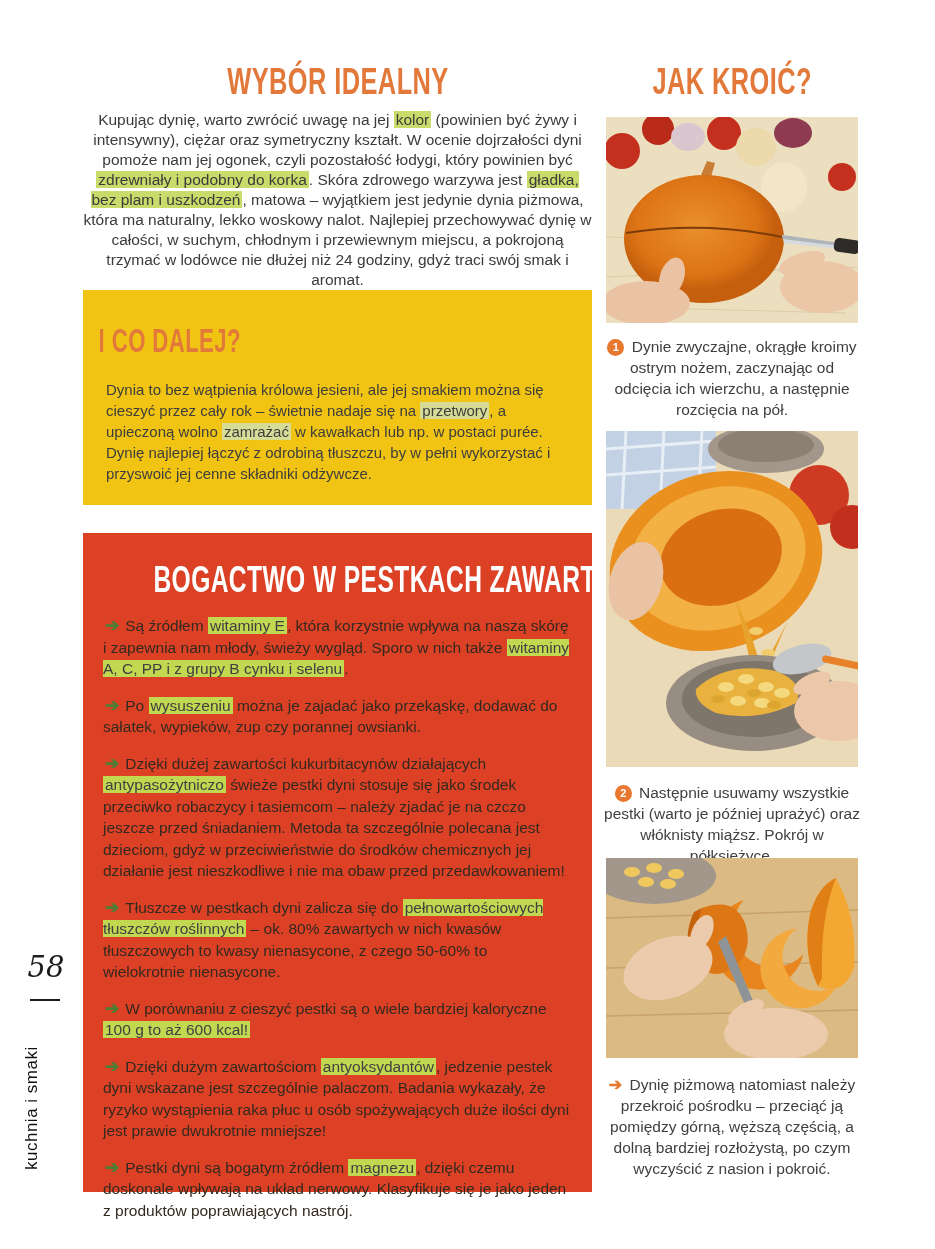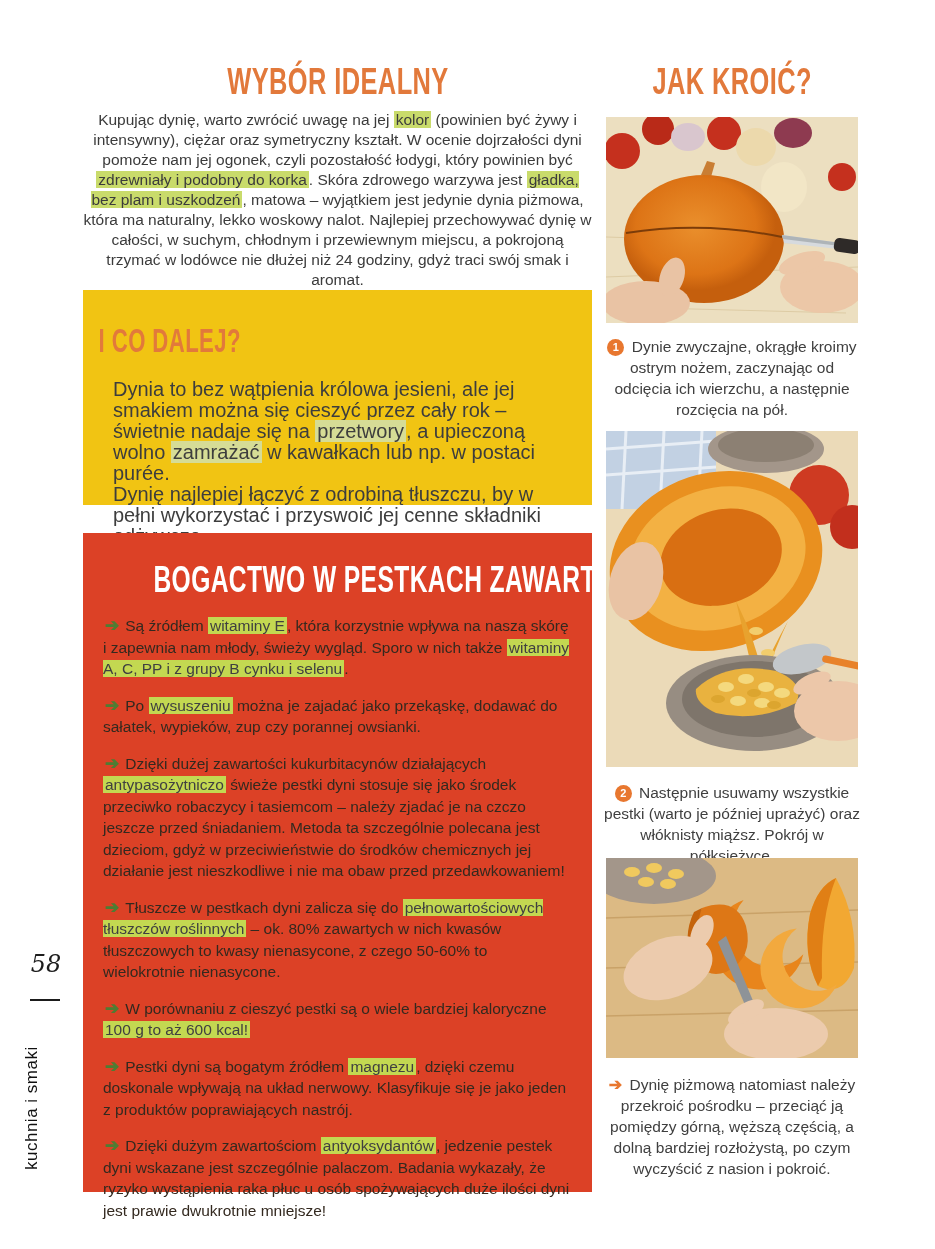--- a/index.html
+++ b/index.html
@@ -30,22 +30,22 @@
   }
   .intro mark { background:#c9db6b; color:#3b3b3b; padding:0 2px; }
 
   
   .yellow-box {
     position:absolute; left:83px; top:290px; width:509px; height:215px;
     background:#f1c413; text-align:left; padding-top:36px;
   }
   .yellow-box .script-head { font-size:27px; }
   .yellow-box .yb-text {
-    margin-top:22px; padding:0 30px;
-    font-size:20px; line-height:21px; color:#3d3d3d;
+    margin-top:22px; padding:0 23px;
+    font-size:15px; line-height:21px; color:#3d3d3d;
   }
   .yellow-box mark { background:#d6dc96; color:#3d3d3d; padding:0 2px; }
 
   
   .red-box {
     position:absolute; left:83px; top:533px; width:509px; height:659px;
     background:#dc4126; padding:30px 20px 0 20px;
   }
   .red-box .rb-head-wrap { text-align:center; }
   .red-box .script-head { color:#ffffff; font-size:30px; }
@@ -80,21 +80,21 @@
     display:inline-block; width:17px; height:17px; border-radius:50%;
     background:#e8772f; color:#fff; font-size:11px; font-weight:700;
     line-height:17px; text-align:center; vertical-align:1px; margin-right:3px;
   }
   .step-arrow { color:#e8772f; font-weight:700; font-size:16px; margin-right:3px; }
 
   
   .page-num {
     position:absolute; left:24px; top:950px; width:44px; text-align:center;
     font-family:"DejaVu Serif", serif; font-style:italic;
-    font-size:24px; color:#1d1d1d;
+    font-size:29px; color:#1d1d1d;
   }
   .folio-rule {
     position:absolute; left:30px; top:999px; width:30px; height:2px;
     background:#1b1b1b;
   }
   .section-label {
     position:absolute; left:22px; top:1010px; height:160px;
     writing-mode:vertical-rl; transform:rotate(180deg);
     font-size:17px; letter-spacing:0.5px; color:#111;
     white-space:nowrap;
@@ -124,22 +124,22 @@
   <section class="red-box">
     <div class="rb-head-wrap">
       <span class="script-head">BOGACTWO W PESTKACH ZAWARTE</span>
     </div>
     <ul>
       <li><span class="arrow">➔</span><span><span>Są źródłem </span><mark>witaminy E</mark><span>, która korzystnie wpływa na naszą skórę i zapewnia nam młody, świeży wygląd. Sporo w nich także </span><mark>witaminy A, C, PP i z grupy B cynku i selenu</mark><span>.</span></span></li>
       <li><span class="arrow">➔</span><span><span>Po </span><mark>wysuszeniu</mark><span> można je zajadać jako przekąskę, dodawać do sałatek, wypieków, zup czy porannej owsianki.</span></span></li>
       <li><span class="arrow">➔</span><span><span>Dzięki dużej zawartości kukurbitacynów działających </span><mark>antypasożytniczo</mark><span> świeże pestki dyni stosuje się jako środek przeciwko robaczycy i tasiemcom – należy zjadać je na czczo jeszcze przed śniadaniem. Metoda ta szczególnie polecana jest dzieciom, gdyż w przeciwieństwie do środków chemicznych jej działanie jest nieszkodliwe i nie ma obaw przed przedawkowaniem!</span></span></li>
       <li><span class="arrow">➔</span><span><span>Tłuszcze w pestkach dyni zalicza się do </span><mark>pełnowartościowych tłuszczów roślinnych</mark><span> – ok. 80% zawartych w nich kwasów tłuszczowych to kwasy nienasycone, z czego 50-60% to wielokrotnie nienasycone.</span></span></li>
       <li><span class="arrow">➔</span><span><span>W porównaniu z cieszyć pestki są o wiele bardziej kaloryczne </span><mark>100 g to aż 600 kcal!</mark></span></li>
+      <li><span class="arrow">➔</span><span><span>Dzięki dużym zawartościom </span><mark>antyoksydantów</mark><span>, jedzenie pestek dyni wskazane jest szczególnie palaczom. Badania wykazały, że ryzyko wystąpienia raka płuc u osób spożywających duże ilości dyni jest prawie dwukrotnie mniejsze!</span></span></li>
       <li><span class="arrow">➔</span><span><span>Pestki dyni są bogatym źródłem </span><mark>magnezu</mark><span>, dzięki czemu doskonale wpływają na układ nerwowy. Klasyfikuje się je jako jeden z produktów poprawiających nastrój.</span></span></li>
-      <li><span class="arrow">➔</span><span><span>Dzięki dużym zawartościom </span><mark>antyoksydantów</mark><span>, jedzenie pestek dyni wskazane jest szczególnie palaczom. Badania wykazały, że ryzyko wystąpienia raka płuc u osób spożywających duże ilości dyni jest prawie dwukrotnie mniejsze!</span></span></li>
     </ul>
   </section>
 
   <div class="head-wrap head-right">
     <span class="script-head">JAK KROIĆ?</span>
   </div>
 
   <figure class="photo photo1">
     <svg viewBox="0 0 252 206" preserveAspectRatio="none">
       <defs>

